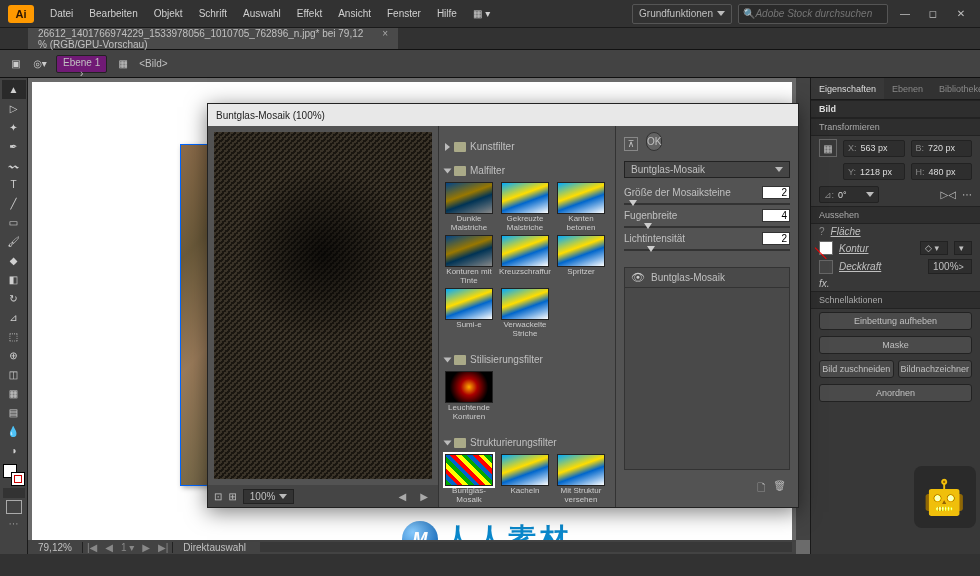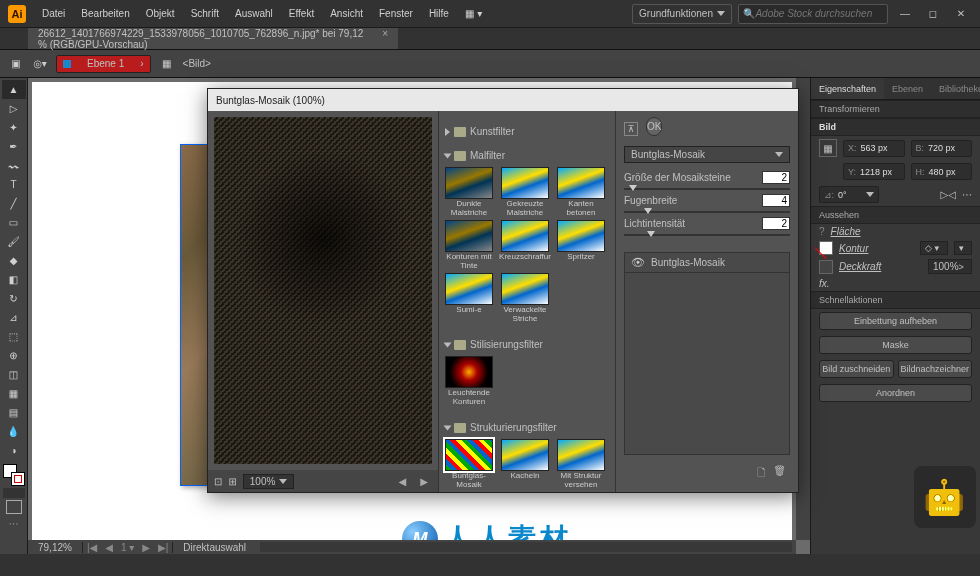--- a/index.html
+++ b/index.html
@@ -1,36 +1,36 @@
 <!DOCTYPE html>
 <html><head>
 <meta charset="utf-8">
 <style>
 * { margin:0; padding:0; box-sizing:border-box; font-family:"Segoe UI",Arial,sans-serif; font-size:10px; color:#c0c0c0; user-select:none; }
 body { width:980px; height:576px; background:#323232; overflow:hidden; position:relative; }
 
 
 .appbar { height:28px; background:#323232; display:flex; align-items:center; padding:0 8px; border-bottom:1px solid #1a1a1a; }
-.appbar .logo { width:18px; height:18px; background:#ff9900; border-radius:3px; margin-right:8px; display:flex; align-items:center; justify-content:center; color:#2b1400; font-weight:bold; font-size:11px; }
+.appbar .logo { width:26px; height:18px; background:#ff9900; border-radius:3px; margin-right:8px; display:flex; align-items:center; justify-content:center; color:#2b1400; font-weight:bold; font-size:11px; }
 .appbar .mi { padding:0 8px; line-height:28px; color:#d0d0d0; cursor:default; }
 .appbar .spacer { flex:1; }
 .appbar .right-group { display:flex; align-items:center; gap:6px; }
 .appbar .workspace { display:flex; align-items:center; gap:4px; color:#ddd; padding:0 6px; height:20px; border:1px solid #555; border-radius:2px; }
 .appbar .search { display:flex; align-items:center; background:#2a2a2a; border:1px solid #555; border-radius:2px; height:20px; padding:0 4px; width:150px; }
 .appbar .search input { background:transparent; border:none; outline:none; color:#888; font-size:10px; width:100%; font-style:italic; }
 .appbar .winbtn { width:22px; text-align:center; }
 
 
 .doc-tabs { height:22px; background:#323232; display:flex; align-items:stretch; padding-left:28px; border-bottom:1px solid #111; }
 .doc-tab { background:#4a4a4a; padding:0 10px; display:flex; align-items:flex-start; gap:8px; color:#ddd; max-width:370px; }
 .doc-tab .x { color:#aaa; }
 
 
 .ctrl-bar { height:28px; background:#434343; display:flex; align-items:center; padding:0 8px; gap:8px; border-bottom:1px solid #111; }
-.ctrl-bar .seg { display:flex; align-items:center; gap:16px; background:#b91c1c; border:1px solid #222; border-radius:2px; padding:1px 6px; height:18px; }
+.ctrl-bar .seg { display:flex; align-items:center; gap:0; background:#701a75; border:1px solid #222; border-radius:2px; padding:1px 6px; height:18px;flex-direction:column; }
 .ctrl-bar .ico { width:16px; height:16px; display:flex; align-items:center; justify-content:center; color:#ccc; }
 
 
 .main { position:absolute; top:78px; left:0; right:0; bottom:22px; display:flex; }
 .tools { width:28px; background:#434343; border-right:1px solid #1a1a1a; display:flex; flex-direction:column; align-items:center; padding-top:2px; gap:0; }
 .tools .tool { width:24px; height:19px; display:flex; align-items:center; justify-content:center; color:#d0d0d0; position:relative; }
 .tools .tool.sel { background:#2a2a2a; }
 .tools .fill { margin-top:4px; width:22px; height:22px; position:relative; }
 .tools .fill .a { position:absolute; top:0; left:0; width:14px; height:14px; background:#fff; border:1px solid #000; }
 .tools .fill .b { position:absolute; bottom:0; right:0; width:14px; height:14px; background:#fff; border:1px solid #000; }
@@ -67,21 +67,21 @@
 .right .btnrow { display:flex; gap:4px; margin:3px 8px; }
 .right .btnrow .btn { flex:1; margin:0; }
 .right .appear-row { display:flex; align-items:center; padding:2px 8px; gap:6px; font-size:9px; }
 .right .appear-row .sw { width:14px; height:14px; border:1px solid #666; }
 .right .link { text-decoration:underline;font-style:italic; }
 .right .dd { background:#2e2e2e; border:1px solid #222; padding:1px 4px; font-size:9px; display:flex; align-items:center; }
 .right .robot { position:absolute; right:4px; bottom:26px; width:62px; height:62px; background:#2a2a2a; border-radius:8px; display:flex; align-items:center; justify-content:center; }
 .right .robot::after { content:"🤖"; font-size:34px; filter:sepia(1) saturate(4) hue-rotate(5deg); }
 
 
-.dialog { position:absolute; top:88px; left:207px; width:592px; height:405px; background:#4a4a4a; border:1px solid #222; box-shadow:0 4px 20px rgba(0,0,0,0.5); display:flex; flex-direction:column; }
+.dialog { position:absolute; top:103px; left:207px; width:592px; height:405px; background:#4a4a4a; border:1px solid #222; box-shadow:0 4px 20px rgba(0,0,0,0.5); display:flex; flex-direction:column; }
 .dialog-title { height:22px; background:#e8e8e8; color:#222; padding:0 8px; display:flex; align-items:center; font-size:10px; }
 .dialog-body { flex:1; display:flex; background:#4a4a4a; overflow:hidden; }
 .dialog-preview { width:230px; background:#535353; display:flex; flex-direction:column; }
 .dialog-preview .pimg { flex:1; margin:6px; background:#2a2a2a; position:relative; overflow:hidden; }
 .dialog-preview .pimg .mosaic { position:absolute; inset:0; background:
   radial-gradient(circle at 50% 35%, rgba(0,0,0,0.7) 0%, transparent 35%),
   repeating-radial-gradient(circle at 0 0, #3a3328 0 2px, #1a1610 2px 4px),
   linear-gradient(135deg, #5a4a3a, #3a2f22); background-size:100% 100%, 6px 6px, 100% 100%; }
 .dialog-preview .pbar { height:22px; display:flex; align-items:center; padding:0 6px; gap:6px; background:#454545; }
 .dialog-preview .pbar .zm { background:#333; border:1px solid #222; padding:1px 6px; font-size:9px; display:flex; align-items:center; gap:4px; }
@@ -221,22 +221,22 @@
       <div class="track"></div>
     </div>
   </div>
 
   <div class="right">
     <div class="tabs">
       <div class="t act">Eigenschaften</div>
       <div class="t">Ebenen</div>
       <div class="t">Bibliotheken</div>
     </div>
+    <div class="section-head bold">Bild</div>
     <div class="section-head">Transformieren</div>
-    <div class="section-head bold">Bild</div>
     <div class="row">
       <span style="width:18px;height:18px;border:1px solid #666;display:flex;align-items:center;justify-content:center">▦</span>
       <div class="field">
           <span class="lbl">X:</span>
           <span class="val">563 px</span>
         </div>
       <div class="field">
           <span class="lbl">B:</span>
           <span class="val">720 px</span>
         </div>

